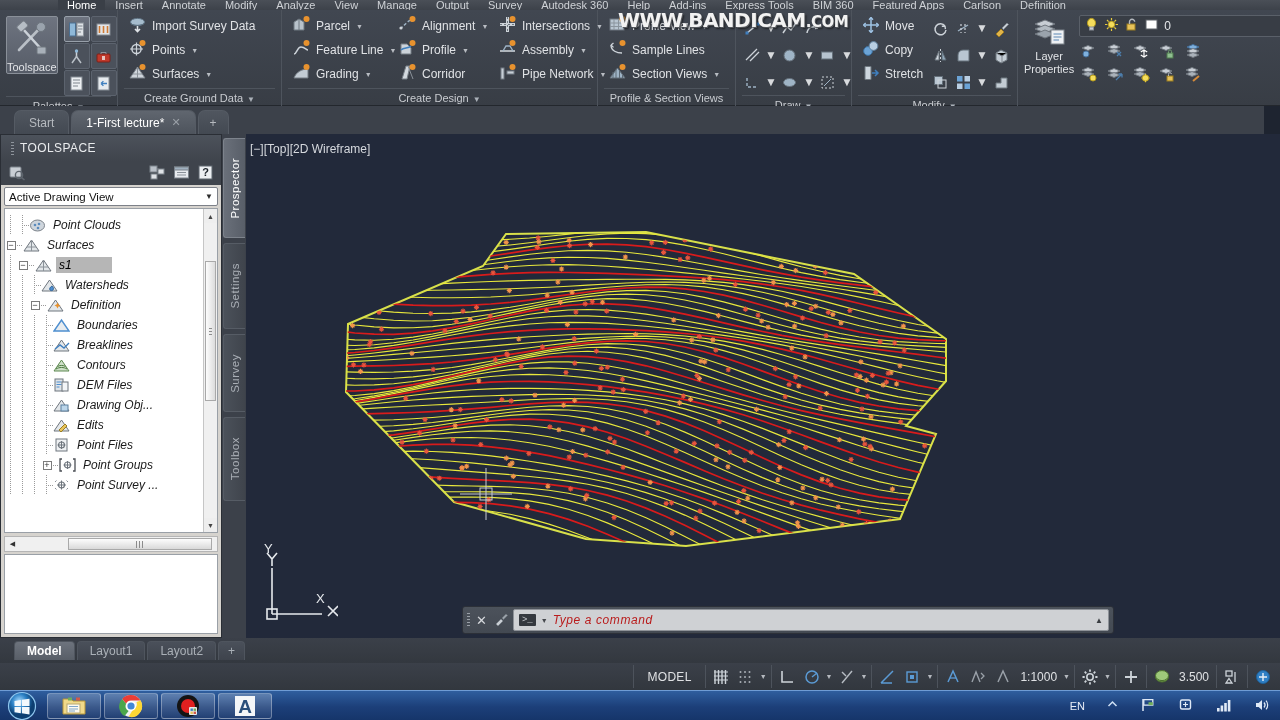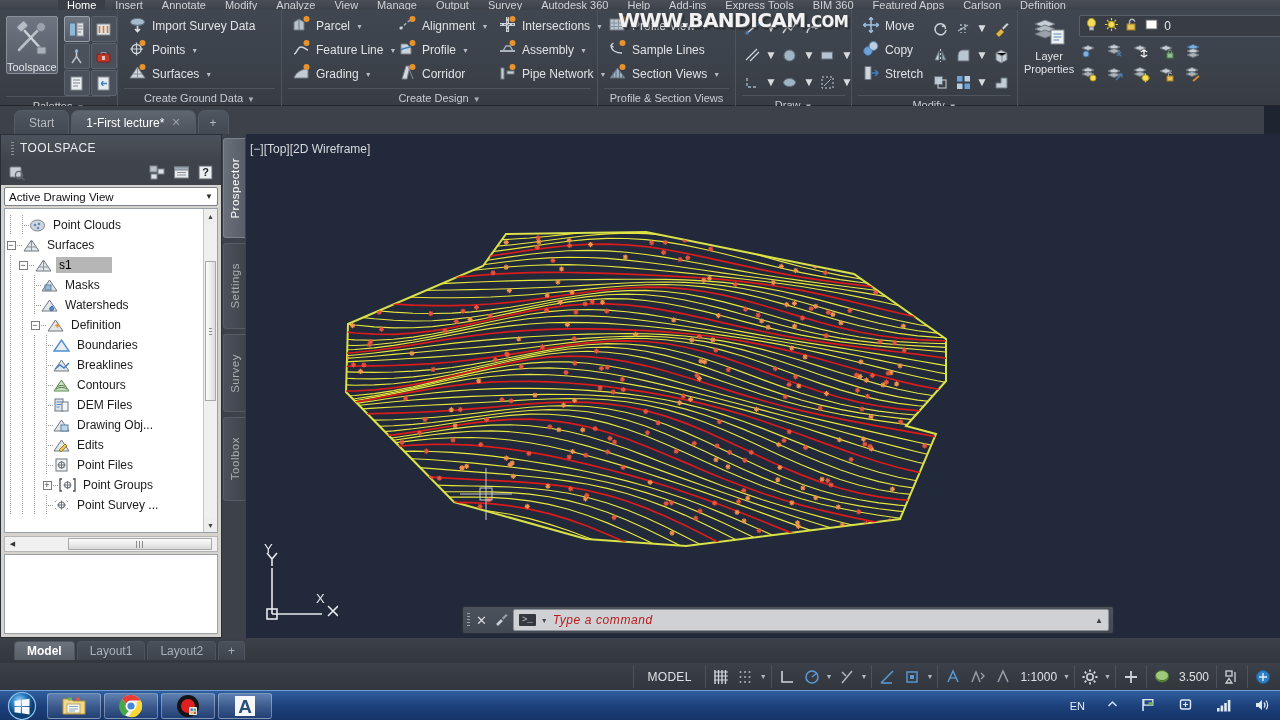--- a/index.html
+++ b/index.html
@@ -98,21 +98,21 @@
   .ts-combo { margin:2px 3px; height:19px; background:#fff; border:1px solid #7d8189;
               display:flex; align-items:center; padding:0 4px; font-size:11.5px;
               color:#111; border-radius:2px; }
   .ts-combo .cv { margin-left:auto; font-size:8px; color:#2b2b2b; }
   .ts-tree { flex:1; background:#fff; margin:0 3px 3px 3px; border:1px solid #9aa0a7;
              position:relative; overflow:hidden; }
   .tree-inner { padding:6px 0 0 0; }
   .trow { height:20px; display:flex; align-items:center; font-size:12px;
           color:#1a1a1a; white-space:nowrap; padding-right:4px; }
   .trow.sel .tlabel { background:#b6b6b6; color:#000; padding:1px 40px 1px 3px; }
-  .tlabel { padding:1px 3px; }
+  .tlabel { padding:1px 3px;font-style:italic; }
   .tbox { width:9px; height:9px; border:1px solid #7b7b7b; background:#fff;
           display:flex; align-items:center; justify-content:center;
           font-size:9px; line-height:7px; color:#333; flex:none; }
   .tdots { width:12px; height:20px; flex:none; position:relative; }
   .tdots::before { content:''; position:absolute; left:5px; top:0; bottom:0; width:1px;
           background:repeating-linear-gradient(#9a9a9a 0 1px,transparent 1px 2px); }
   .tstub { width:12px; height:20px; flex:none; position:relative; }
   .tstub::before { content:''; position:absolute; left:5px; top:0; bottom:0; width:1px;
           background:repeating-linear-gradient(#9a9a9a 0 1px,transparent 1px 2px); }
   .tstub::after { content:''; position:absolute; left:5px; top:10px; width:7px; height:1px;
@@ -865,31 +865,20 @@
             <span style="width: 12px; display: flex; align-items: center; justify-content: center; flex: 0 0 auto;">
               <span class="tbox">−</span>
             </span>
             <span style="width: 6px; height: 1px; background: repeating-linear-gradient(90deg, rgb(154, 154, 154) 0px, rgb(154, 154, 154) 1px, transparent 1px, transparent 2px); flex: 0 0 auto;"></span>
             <span class="icn" style="width: 17px; height: 16px; margin-right: 4px; flex: 0 0 auto;"><svg width="17" height="16" viewBox="0 0 17 16">
                 <rect x="1" y="2" width="15" height="13" fill="none"></rect>
                 <path d="M1 14L8.5 3 16 14z" fill="#e3e7ea" stroke="#6f767e"></path>
                 <path d="M4 10h9M8.5 3v11" stroke="#8b9299"></path>
               </svg></span>
             <span class="tlabel">s1</span>
-          </div>
-          <div class="trow">
-            <span class="tdots"></span>
-            <span class="tdots"></span>
-            <span class="tstub"></span>
-            <span class="icn" style="width: 17px; height: 16px; margin-right: 4px; flex: 0 0 auto;"><svg width="17" height="16" viewBox="0 0 17 16">
-                <rect x="1" y="2" width="15" height="13" fill="none"></rect>
-                <path d="M1 14L8.5 3 16 14z" fill="#dfe4e8" stroke="#6f767e"></path>
-                <rect x="4" y="8" width="6" height="5" fill="#8fb8d8" stroke="#4a6e90" opacity=".85"></rect>
-              </svg></span>
-            <span class="tlabel">Masks</span>
           </div>
           <div class="trow">
             <span class="tdots"></span>
             <span class="tdots"></span>
             <span class="tstub"></span>
             <span class="icn" style="width: 17px; height: 16px; margin-right: 4px; flex: 0 0 auto;"><svg width="17" height="16" viewBox="0 0 17 16">
                 <rect x="1" y="2" width="15" height="13" fill="none"></rect>
                 <path d="M1 14L8.5 3 16 14z" fill="#e3e7ea" stroke="#6f767e"></path>
                 <path d="M11 9c2 1.6 2 4.6-.5 4.6S8 10.6 11 9z" fill="#4e8fd0" stroke="#2d6299"></path>
               </svg></span>

